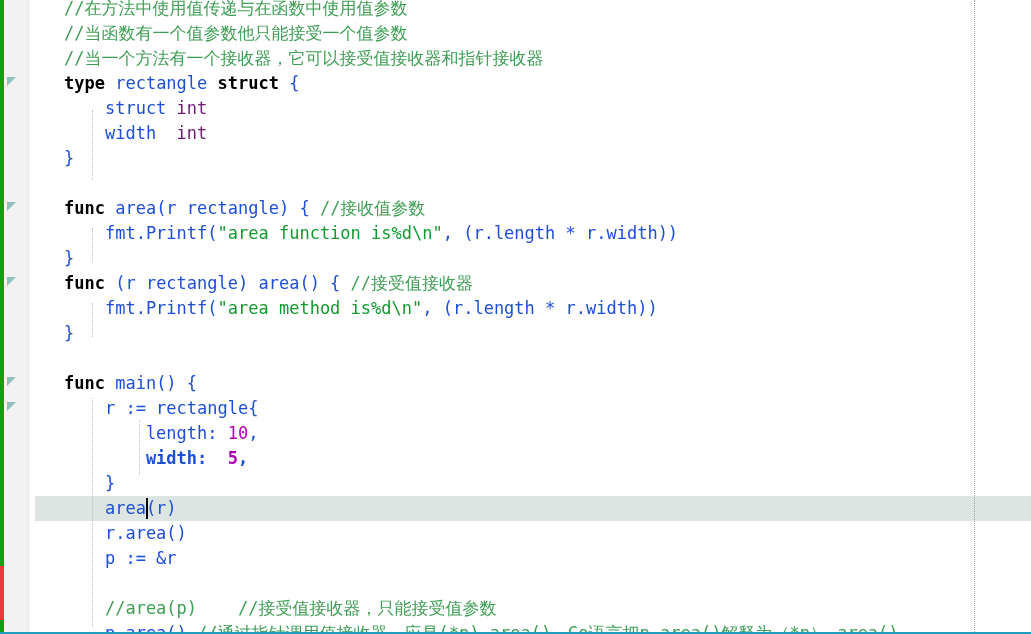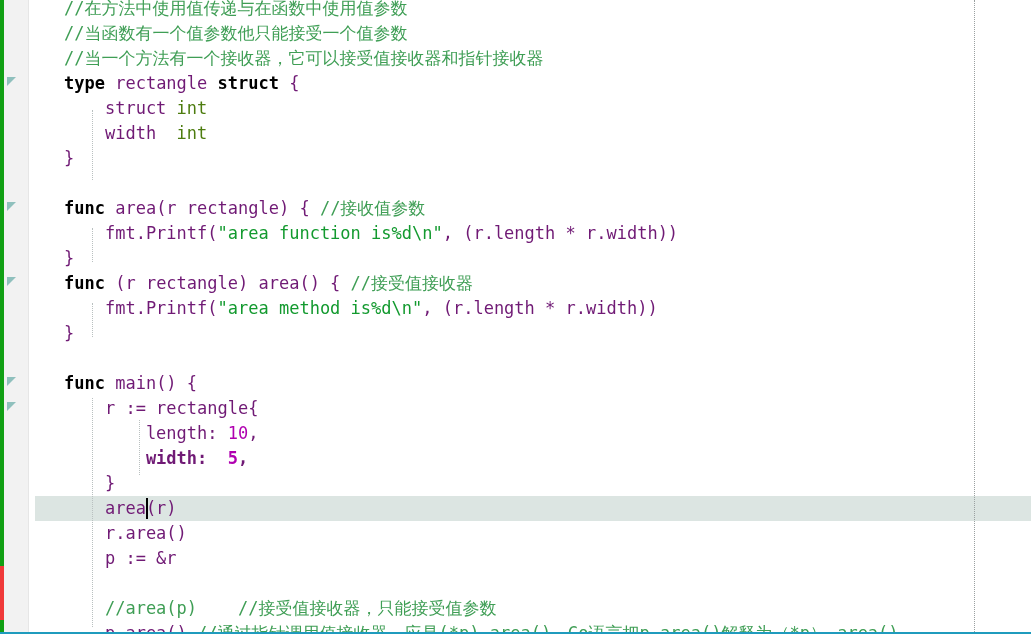--- a/index.html
+++ b/index.html
@@ -108,22 +108,22 @@
     font-size: 17px;
     font-family: "DejaVu Sans Mono", "Liberation Mono", monospace;
     color: #1b1b1b;
   }
 
   
   .kw      { color: #000000; font-weight: bold; }
   .cmt     { color: #3f9e55; font-style: normal; }
   .str     { color: #139a2f; }
   .num     { color: #b000b0; }
-  .typ     { color: #4d7c0f; }
-  .pln     { color: #701a75; }
+  .typ     { color: #701a75; }
+  .pln     { color: #1d4ed8; }
 
   
   .caret {
     position: absolute;
     width: 2px;
     height: 21px;
     background: #000000;
   }
 
   .bottom-rule {

